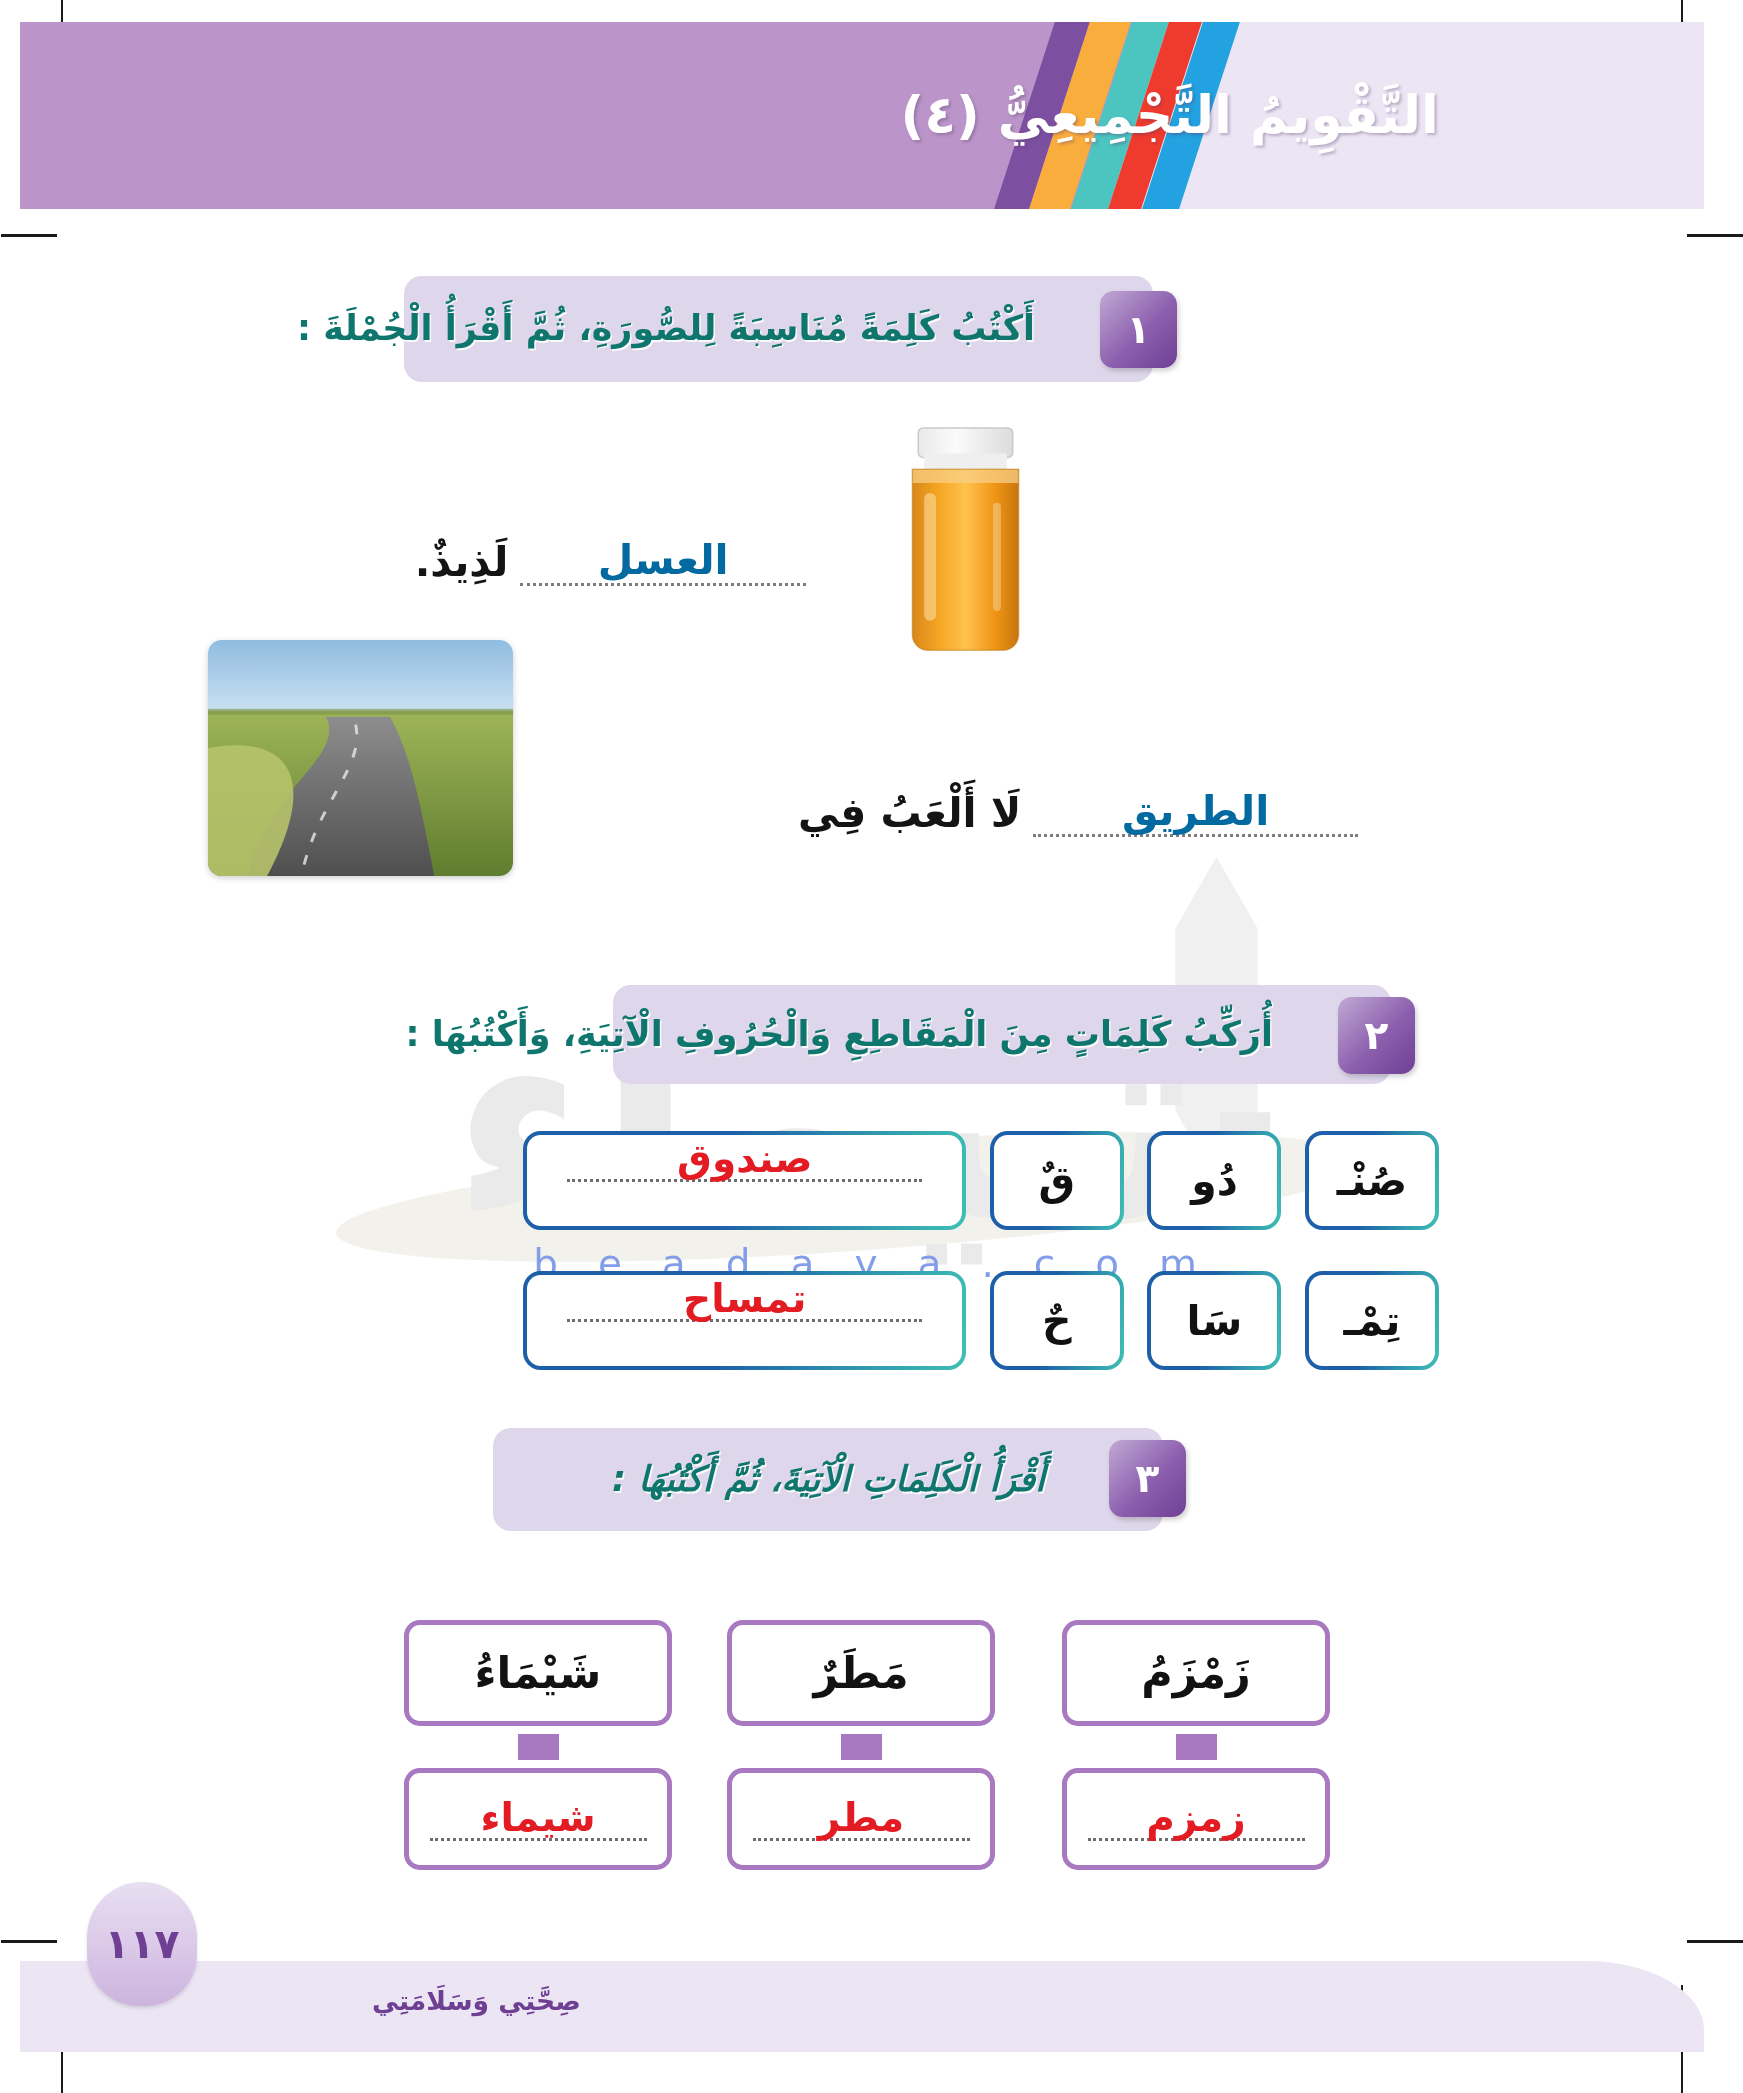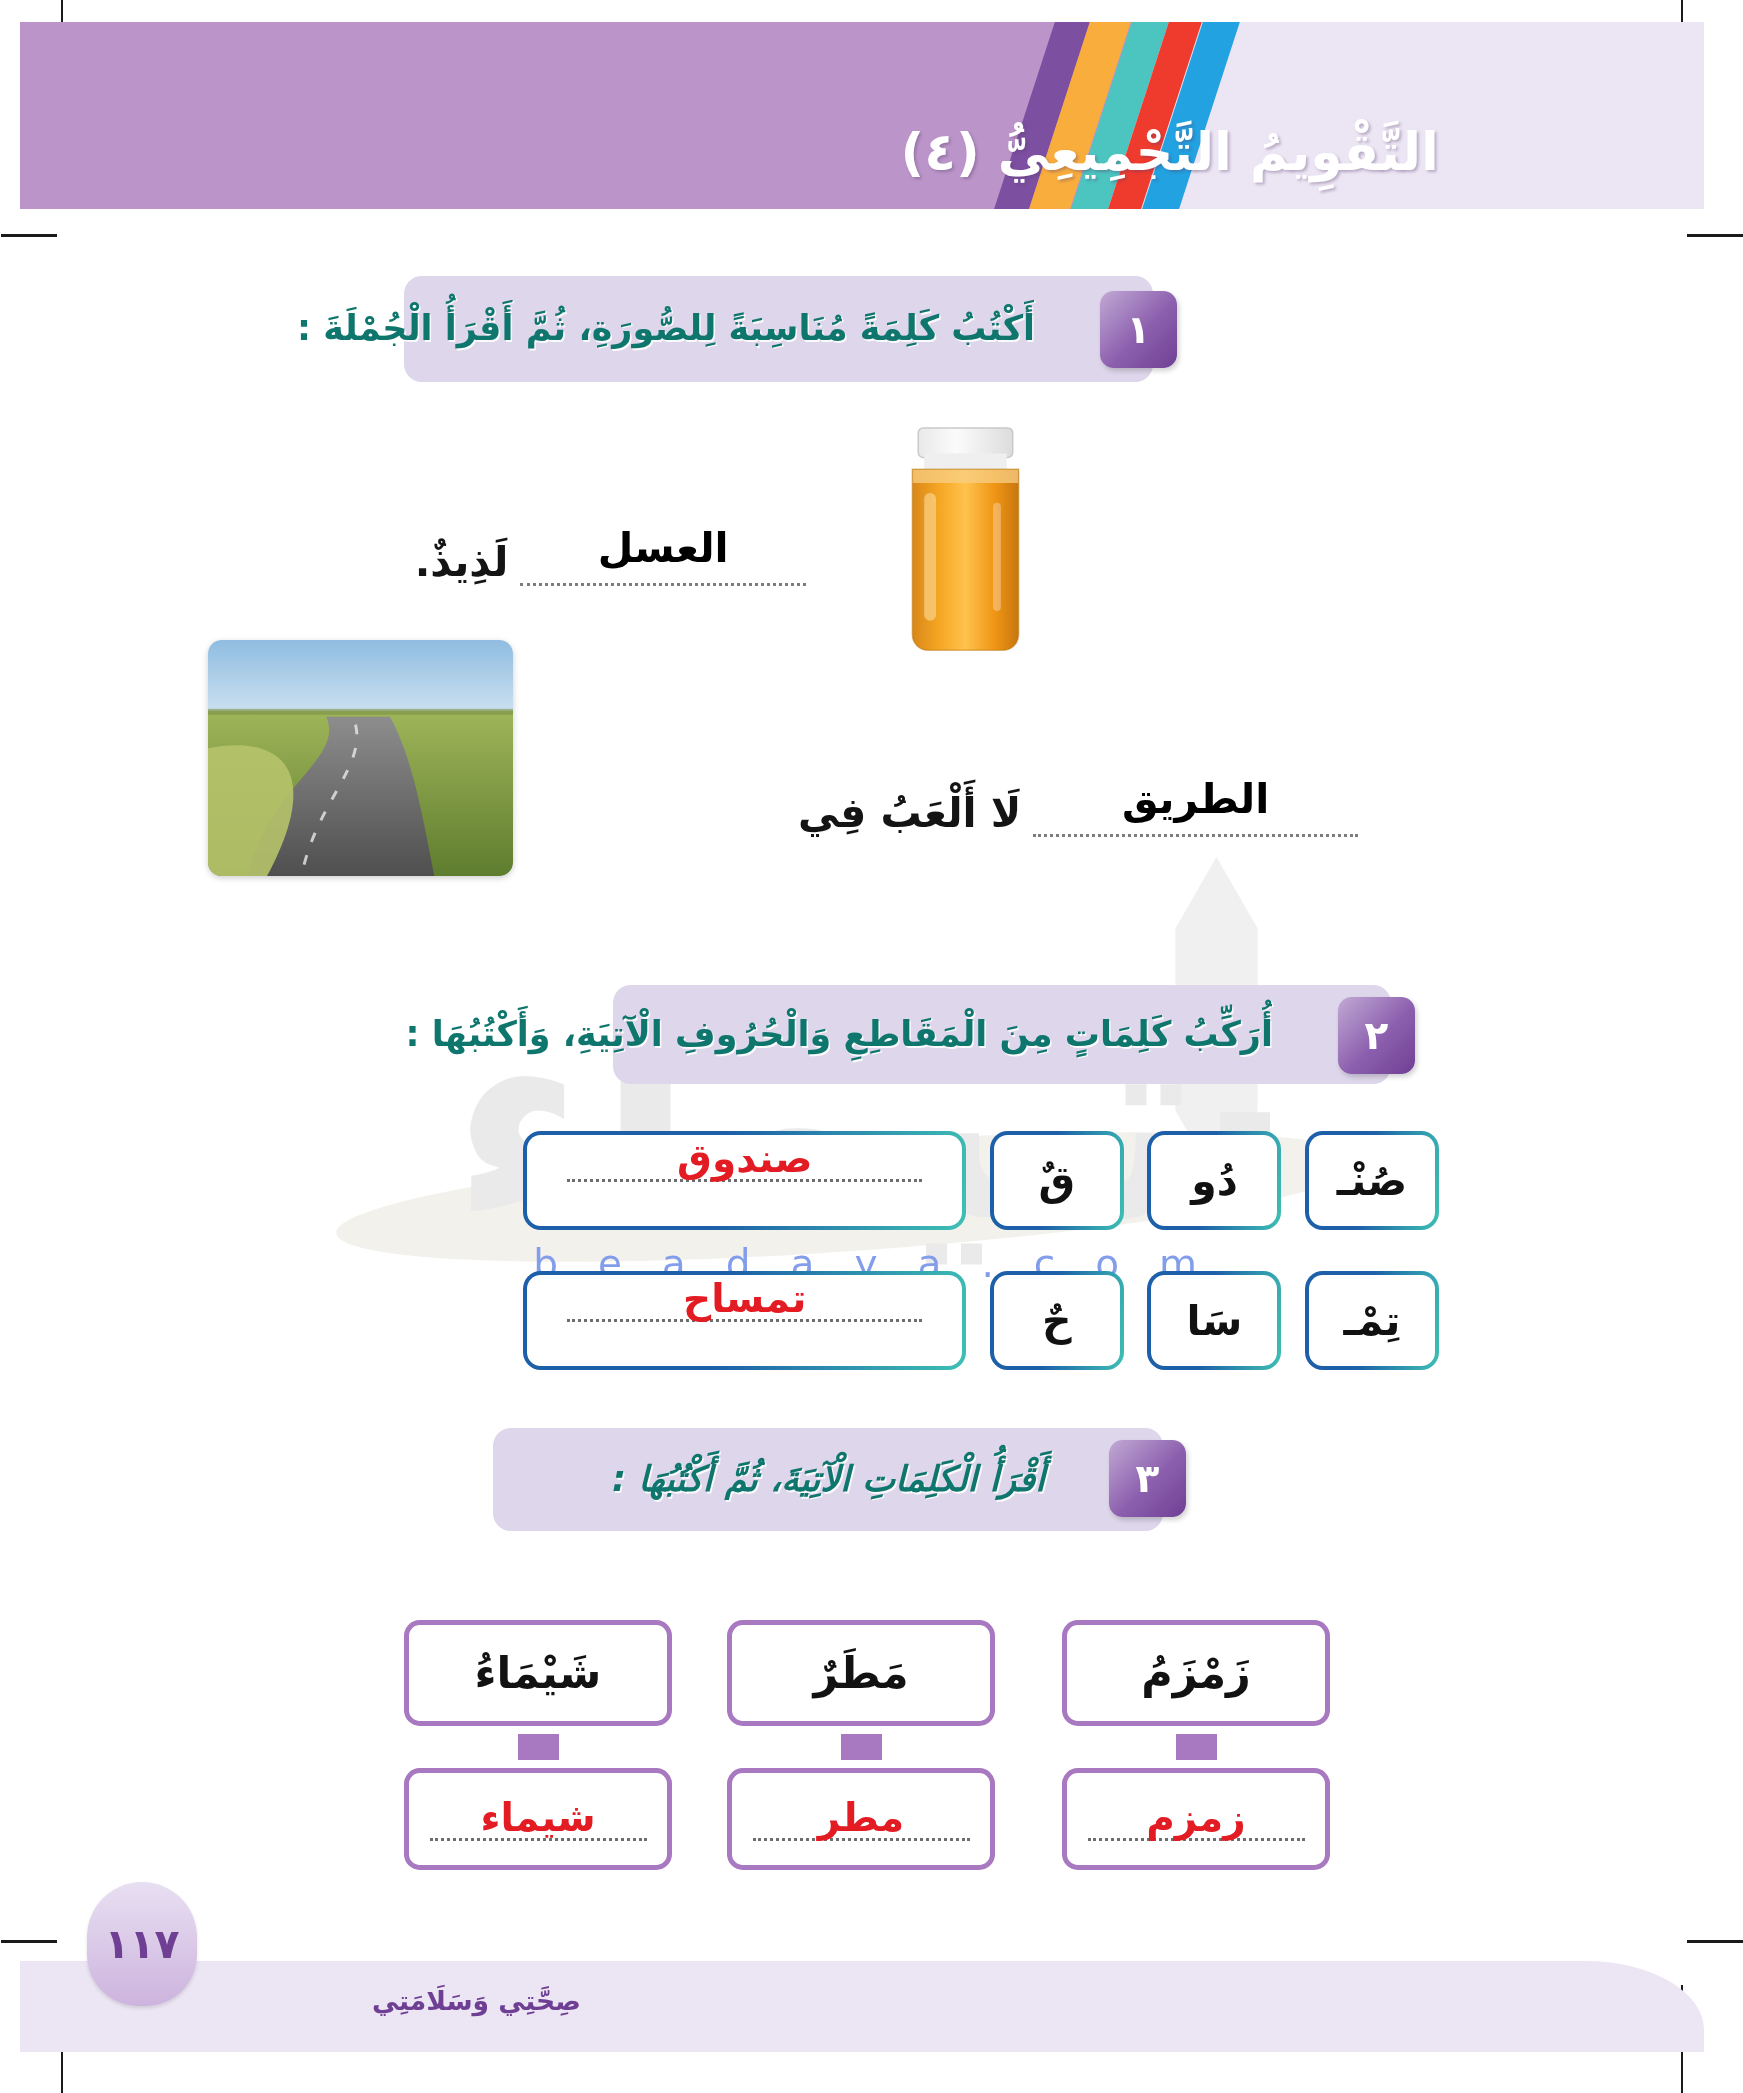--- a/index.html
+++ b/index.html
@@ -70,21 +70,20 @@
     right: 71px; top: 50%;
     transform: translateY(-50%);
     color: #ffffff;
     font-size: 52px;
     font-weight: bold;
     letter-spacing: 0.5px;
     white-space: nowrap;
     text-shadow: 2px 2px 3px rgba(90,60,110,0.35);
     width: 926px;
     text-align: center;
-    margin-top: 37px;
   }
 
   
   .watermark {
     position: absolute;
     left: 0; top: 847px;
     width: 1744px; height: 512px;
     pointer-events: none;
     opacity: 0.55;
   }
@@ -200,23 +199,23 @@
     position: relative;
     display: inline-block;
     height: 49px;
     border-bottom: 3px dotted #7d7d7d;
     margin: 0 11.8px;
     vertical-align: middle;
   }
   .blank-line .answer {
     position: absolute;
     left: 0; right: 0;
-    bottom: 14px;
+    bottom: 2px;
     text-align: center;
-    color: #000000;
+    color: #0369a1;
     font-size: 41px;
     font-weight: bold;
     line-height: 1;
   }
   #blank1 { width: 286px; }
   #blank2 { width: 325px; }
 
   
   .syl-row {
     position: absolute;

